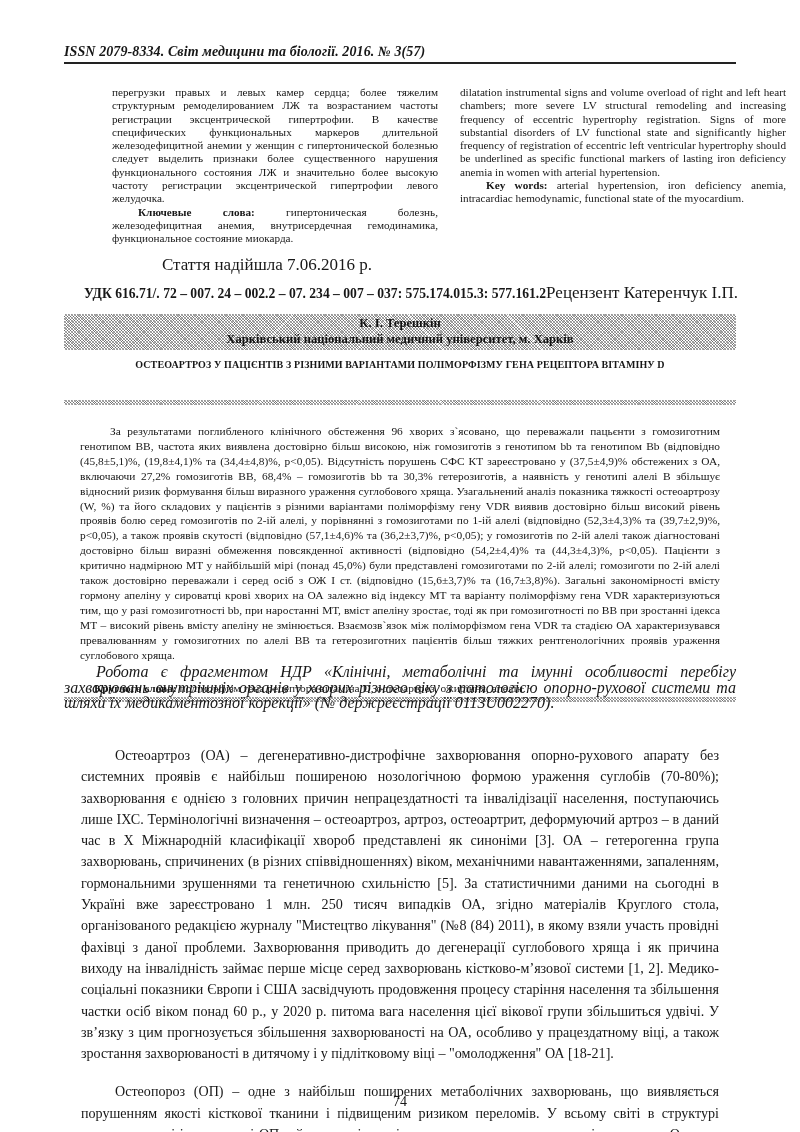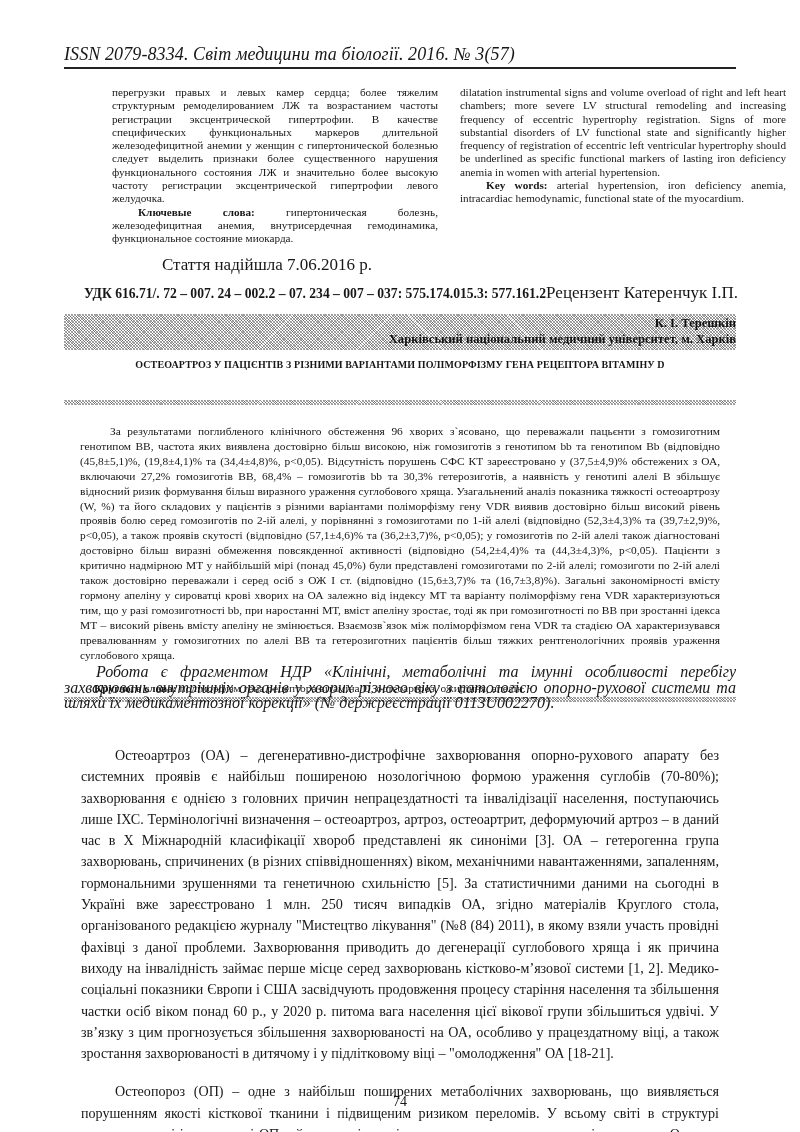--- a/index.html
+++ b/index.html
@@ -24,22 +24,22 @@
   }
   
   .runhead {
     position: absolute;
     left: 64px;
     top: 44px;
     width: 672px;
   }
   .runhead-text {
     font-style: italic;
-    font-weight: normal;
-    font-size: 18px;
+    font-weight: bold;
+    font-size: 14px;
     letter-spacing: .1px;
     white-space: nowrap;
   }
   .runhead-rule {
     margin-top: 2px;
     border-bottom: 2.2px solid #222;
     width: 100%;
   }
   
   .cols {
@@ -103,21 +103,21 @@
     padding: 2px 0 3px 0;
     box-sizing: border-box;
     background-color: #ffffff;
     background-image:
       repeating-linear-gradient(45deg,
         rgba(40,40,40,.50) 0px, rgba(40,40,40,.50) 0.7px,
         rgba(255,255,255,0) 0.7px, rgba(255,255,255,0) 2.0px),
       repeating-linear-gradient(-45deg,
         rgba(40,40,40,.38) 0px, rgba(40,40,40,.38) 0.7px,
         rgba(255,255,255,0) 0.7px, rgba(255,255,255,0) 2.0px);
-    text-align: right;
+    text-align: center;
   }
   .hatch-band .line {
     font-weight: bold;
     font-size: 12.6px;
     line-height: 15.5px;
     color: #111;
   }
   
   .title {
     position: absolute;

